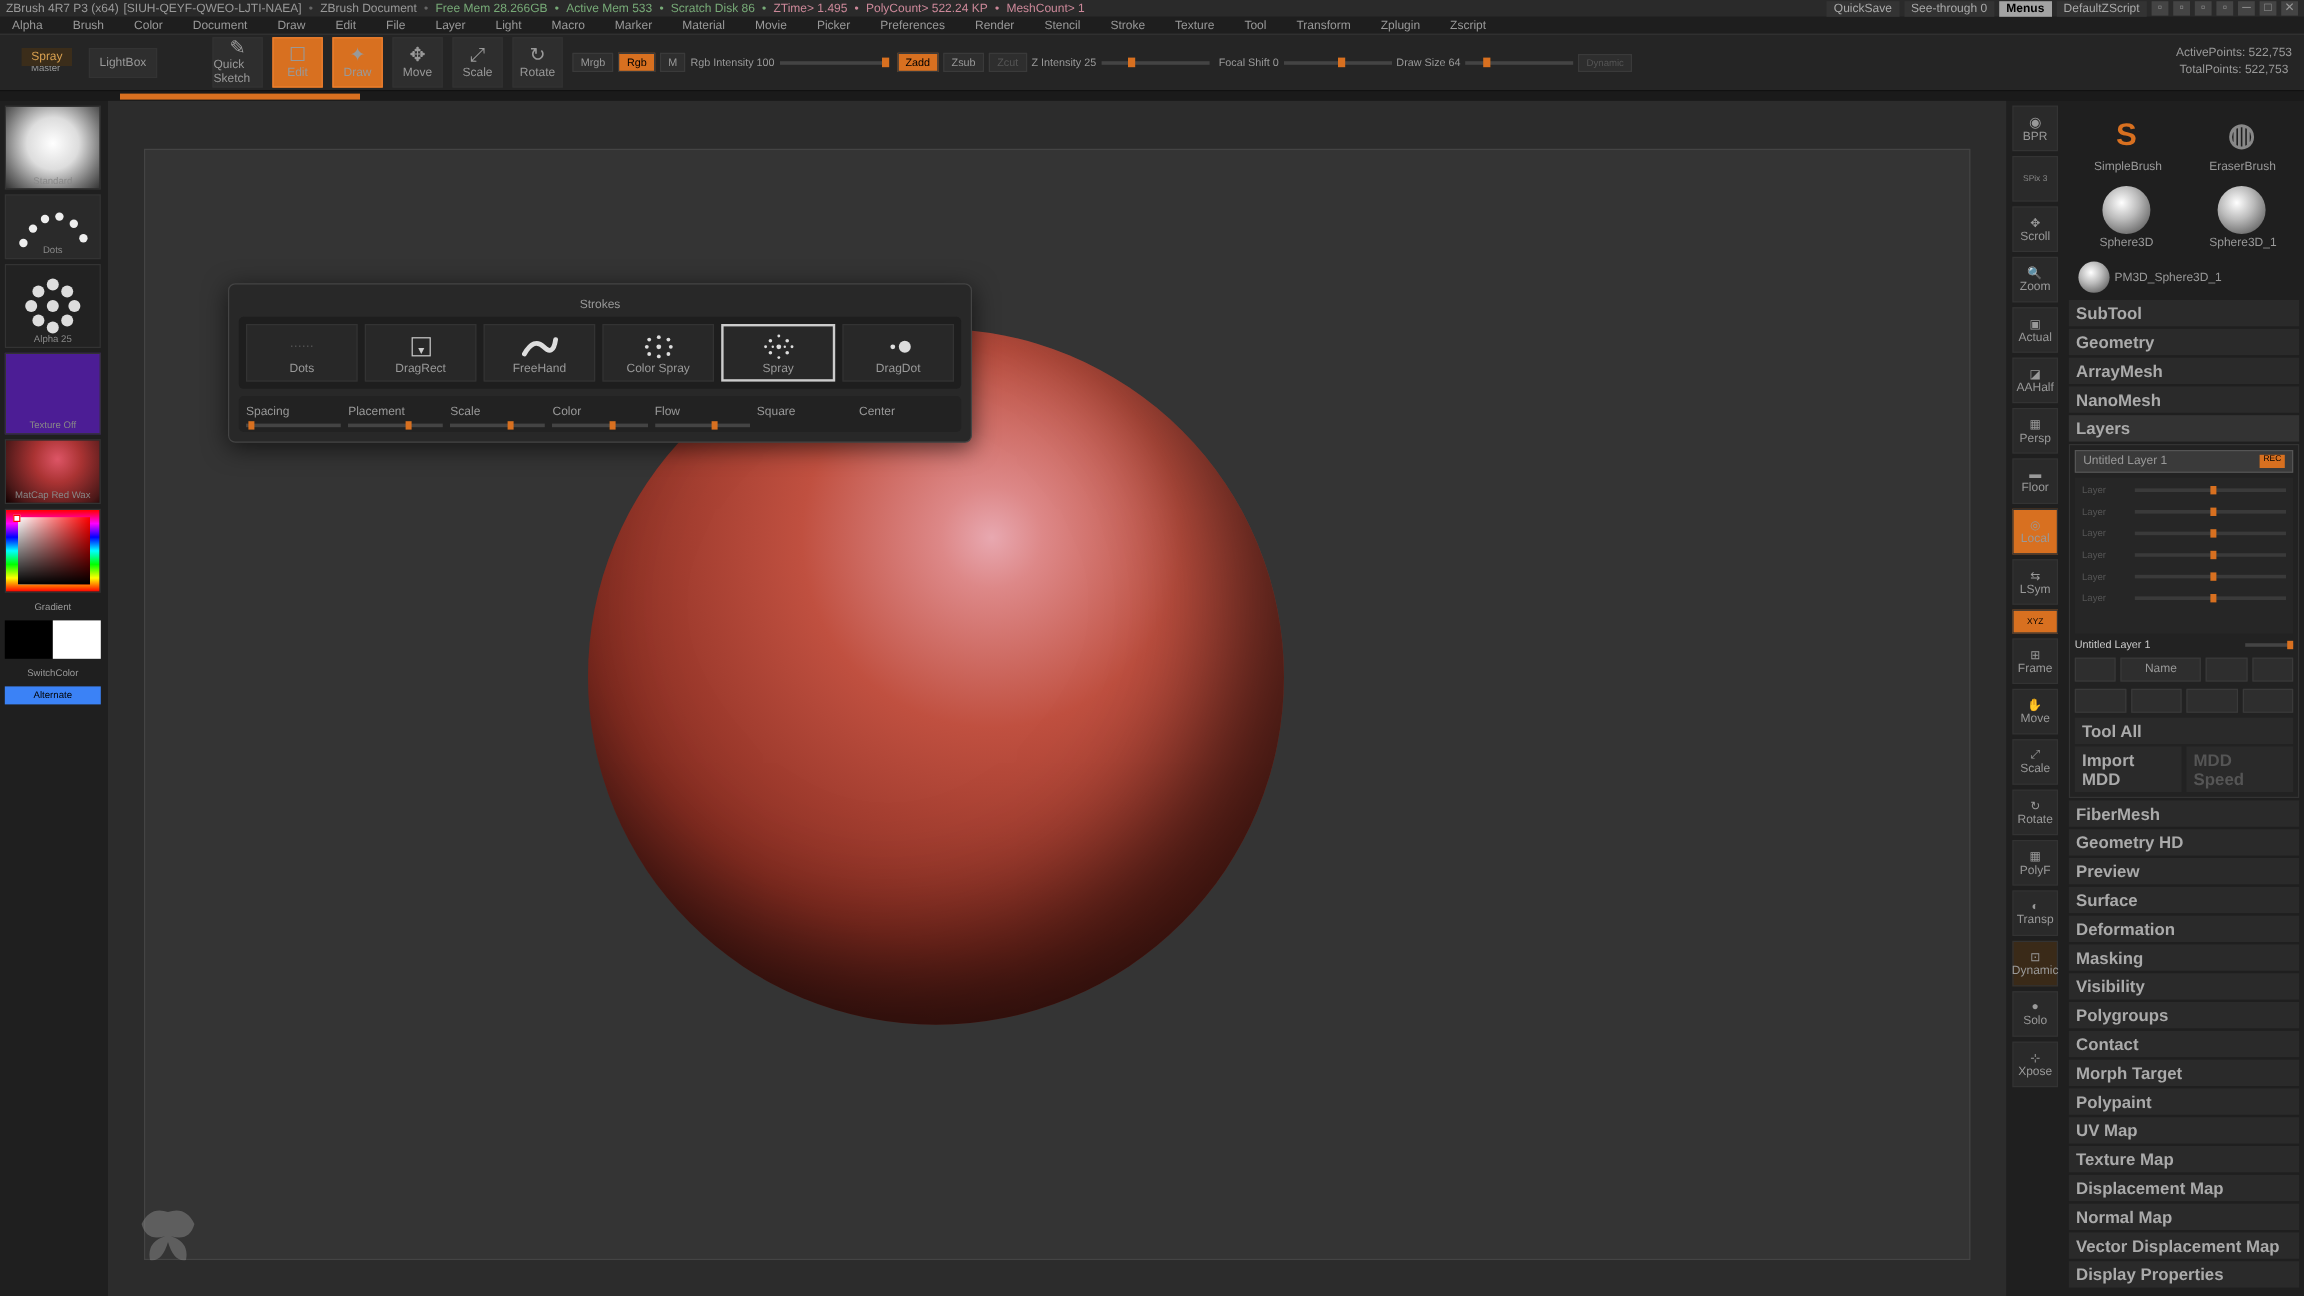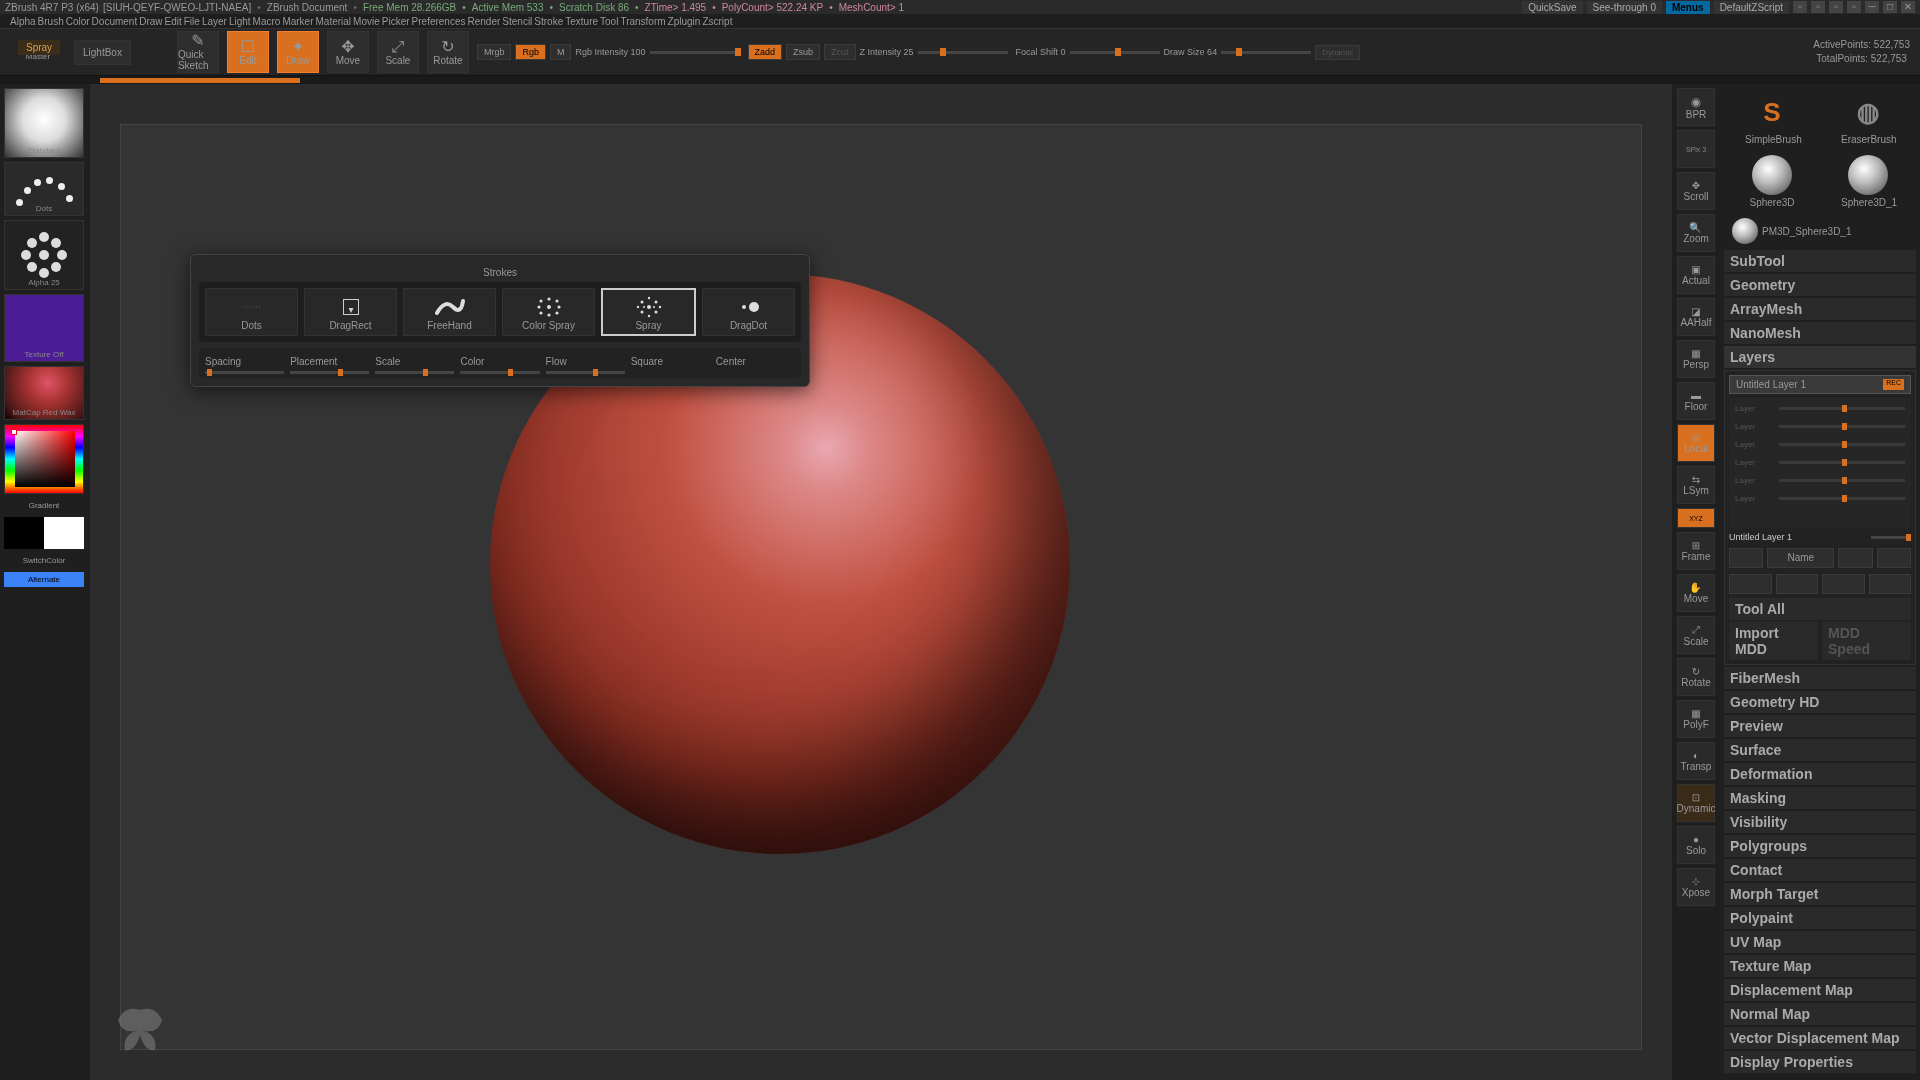--- a/index.html
+++ b/index.html
@@ -2,24 +2,24 @@
 <html><head>
 <meta charset="utf-8">
 <style>
 *{margin:0;padding:0;box-sizing:border-box;font-family:Tahoma,Arial,sans-serif;font-size:10px;color:#999;user-select:none}
 body{background:#1a1a1a;width:1920px;height:1080px;overflow:hidden;position:relative}
 .titlebar{height:14px;background:#2a2a2a;display:flex;align-items:center;padding:0 5px;font-size:9px;color:#888;white-space:nowrap}
 .titlebar .sep{margin:0 6px;color:#666}
 .titlebar .tgreen{color:#7a7}
 .titlebar .tpink{color:#c89}
 .titlebar .right{margin-left:auto;display:flex;gap:4px;align-items:center}
-.btn-orange{background:#0369a1;color:#000;padding:1px 6px;font-weight:bold}
+.btn-orange{background:#a3a3a3;color:#000;padding:1px 6px;font-weight:bold}
 .btn-grey{background:#333;color:#aaa;padding:1px 6px}
 .winctl{width:14px;height:12px;background:#444;text-align:center;line-height:12px}
-.menubar{height:14px;background:#1e1e1e;display:flex;align-items:center;padding:0 10px;gap:2px;font-size:9px;color:#777}
+.menubar{height:14px;background:#1e1e1e;display:flex;align-items:center;padding:0 10px;gap:25px;font-size:9px;color:#777}
 .menubar span{cursor:default}
 .tooltip{position:absolute;left:18px;top:40px;background:#3b2d1a;color:#d8a050;padding:2px 8px;font-size:10px}
 .toolbar{height:48px;background:#252525;display:flex;align-items:center;padding:0 10px;gap:8px;border-top:1px solid #333;border-bottom:1px solid #111}
 .tbtn{width:42px;height:42px;background:#2e2e2e;border:1px solid #333;display:flex;flex-direction:column;align-items:center;justify-content:center;font-size:8px;color:#888}
 .tbtn.on{background:#d87020;color:#000;border-color:#f08030}
 .tbtn .ico{font-size:16px;line-height:1}
 .pmaster{width:56px;text-align:center;font-size:8px;line-height:10px}
 .lightbox{background:#2e2e2e;padding:6px 8px;border:1px solid #333}
 .sliderbox{display:flex;gap:4px}
 .srow{display:flex;align-items:center;gap:4px}
@@ -46,21 +46,21 @@
 .colorpick{width:80px;height:70px;background:linear-gradient(to bottom,red,#f0f,#00f,cyan,#0f0,#ff0,red);position:relative}
 .colorpick .sq{position:absolute;left:10px;top:6px;width:60px;height:56px;background:linear-gradient(to right,#fff,rgba(255,0,0,1)),linear-gradient(to bottom,transparent,#000);background-blend-mode:multiply}
 .colorpick .marker{position:absolute;left:6px;top:4px;width:6px;height:6px;border:1px solid red;background:#fff}
 .swatch2{display:flex;gap:0}
 .swatch2 div{width:40px;height:32px}
 .lbtn{width:80px;padding:3px 0;text-align:center;font-size:8px}
 .lbtn.on{background:#3b82f6;color:#000}
 .canvas{flex:1;background:#2c2c2c;position:relative;display:flex;align-items:center;justify-content:center}
 .viewport{position:absolute;left:30px;top:40px;right:30px;bottom:30px;border:1px solid #444;background:#343434}
 .sphere{position:absolute;width:580px;height:580px;border-radius:50%;left:400px;top:190px;background:radial-gradient(circle at 58% 30%, #e8a8b0 0%, #d88 8%, #c05040 30%, #8a2e22 65%, #3a1210 95%);box-shadow:inset -40px -60px 100px rgba(0,0,0,0.6)}
-.strokepanel{position:absolute;left:100px;top:170px;width:620px;background:#282828;border:1px solid #444;border-radius:6px;padding:8px;box-shadow:0 4px 20px rgba(0,0,0,0.6)}
+.strokepanel{position:absolute;left:100px;top:152px;width:620px;background:#282828;border:1px solid #444;border-radius:6px;padding:8px;box-shadow:0 4px 20px rgba(0,0,0,0.6)}
 .strokepanel .hdr{text-align:center;font-size:10px;color:#999;padding:4px}
 .strow{display:flex;gap:6px;padding:6px;background:#1e1e1e;border-radius:4px}
 .stype{flex:1;height:48px;background:#282828;border:1px solid #333;display:flex;flex-direction:column;align-items:center;justify-content:center;font-size:8px;color:#888;position:relative}
 .stype.sel{border:2px solid #ccc}
 .stype .sico{height:26px;display:flex;align-items:center;justify-content:center}
 .params{display:flex;gap:6px;padding:8px 6px 4px;flex-wrap:wrap;background:#222;border-radius:4px;margin-top:6px}
 .param{flex:1;min-width:70px;font-size:8px;color:#666}
 .param.grey{color:#555}
 .param .psl{height:3px;background:#444;margin-top:4px;position:relative}
 .param .psl .pk{position:absolute;width:5px;height:7px;background:#d87020;top:-2px}

